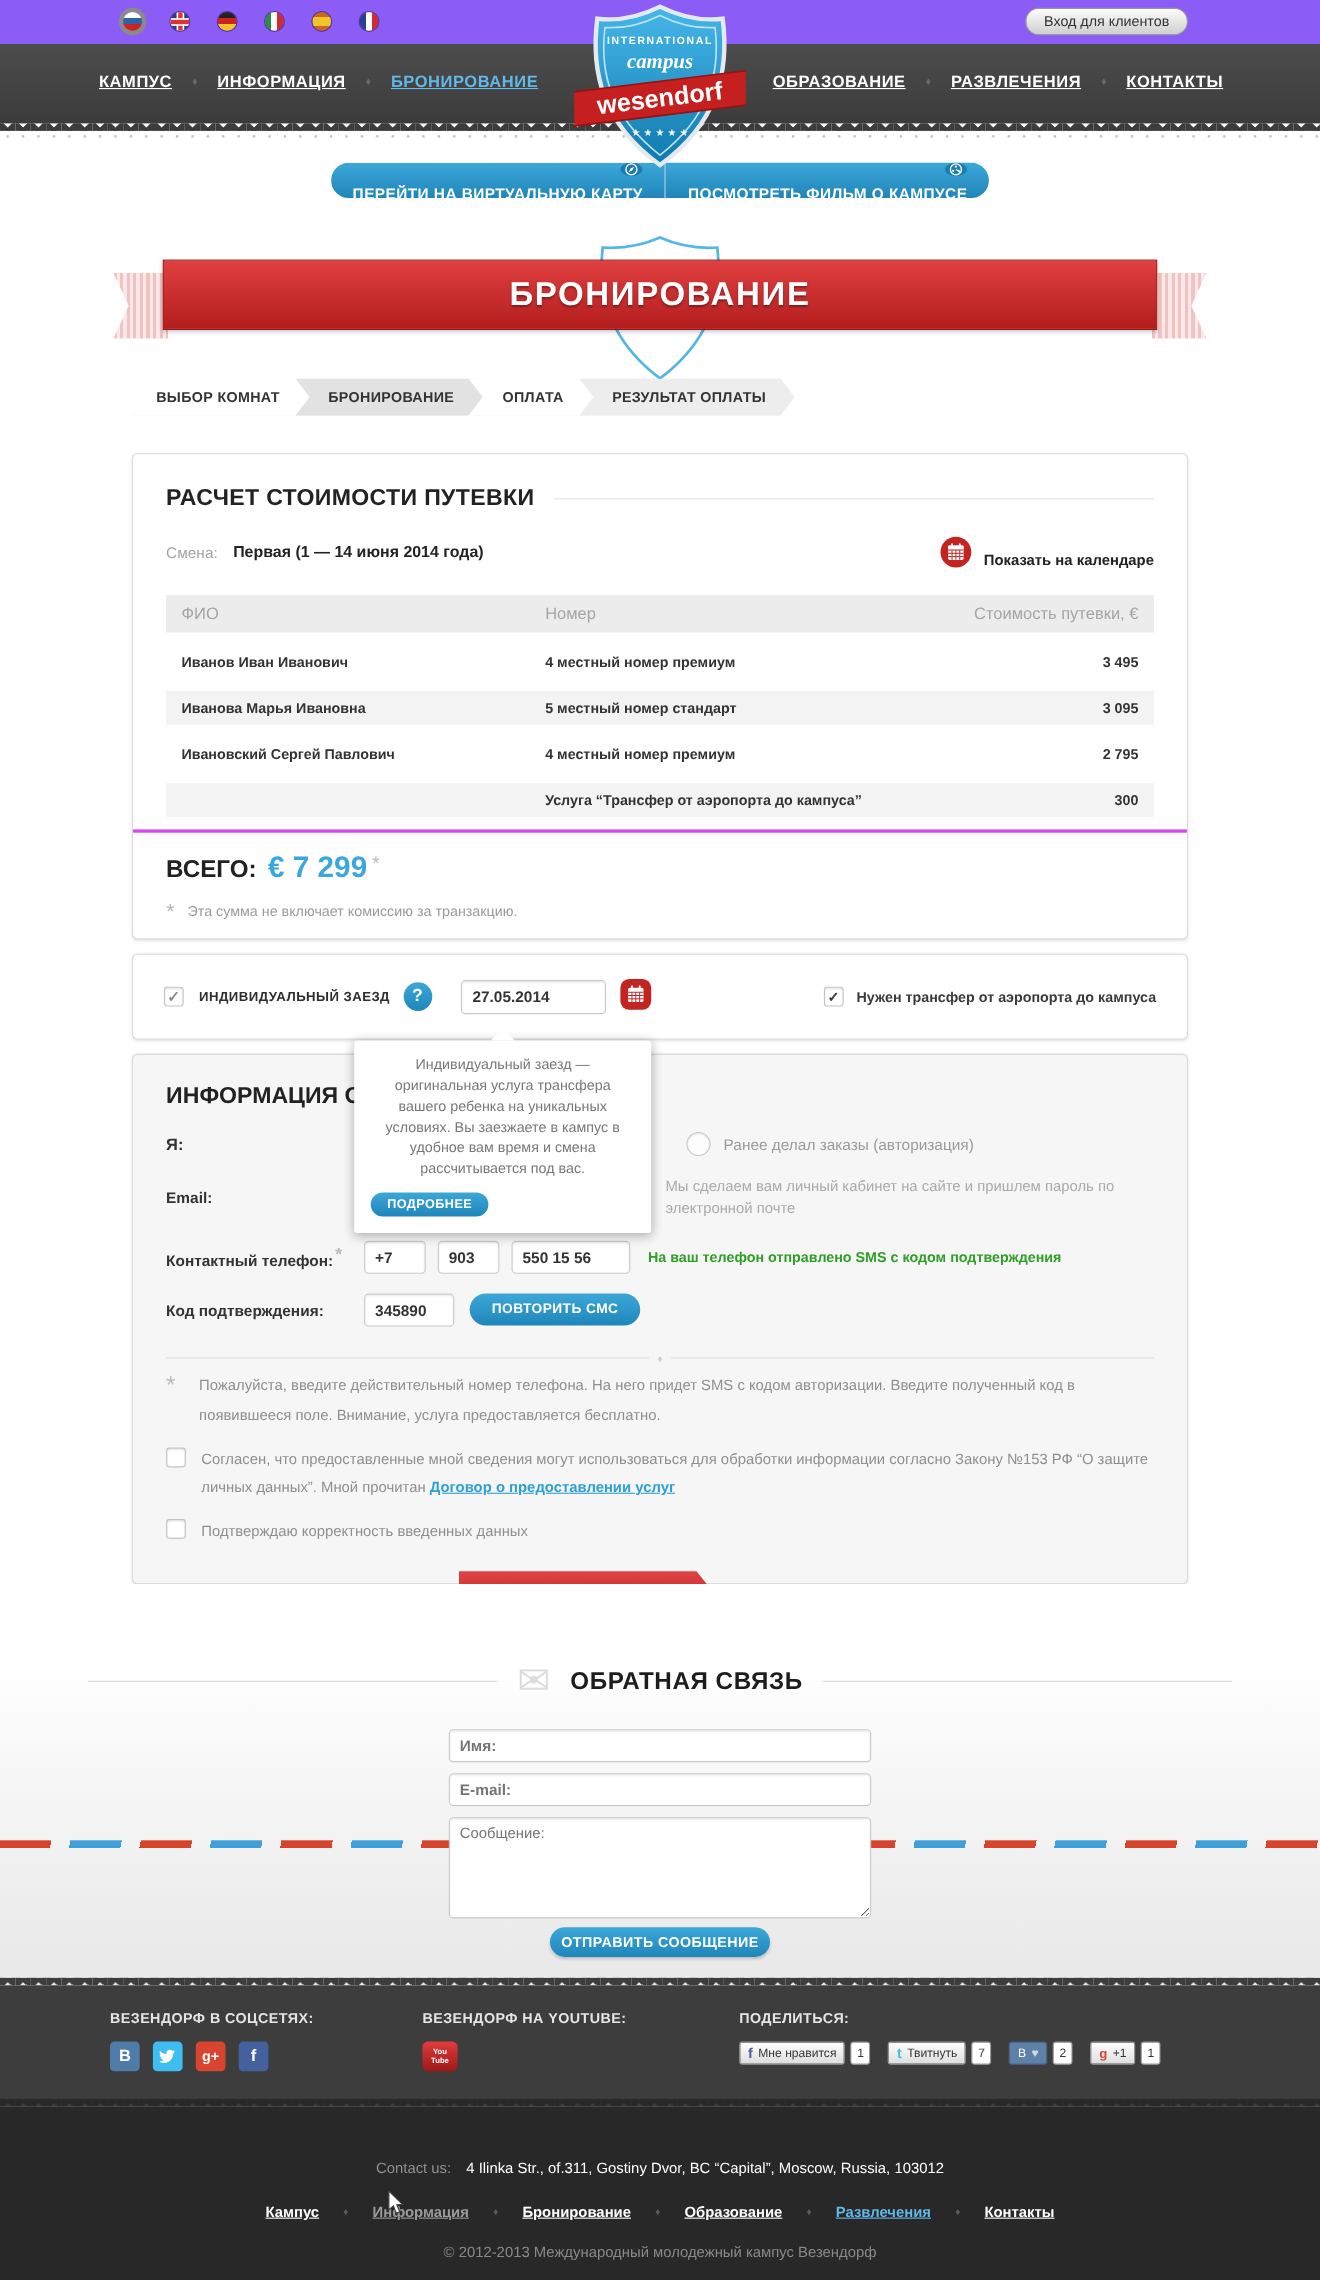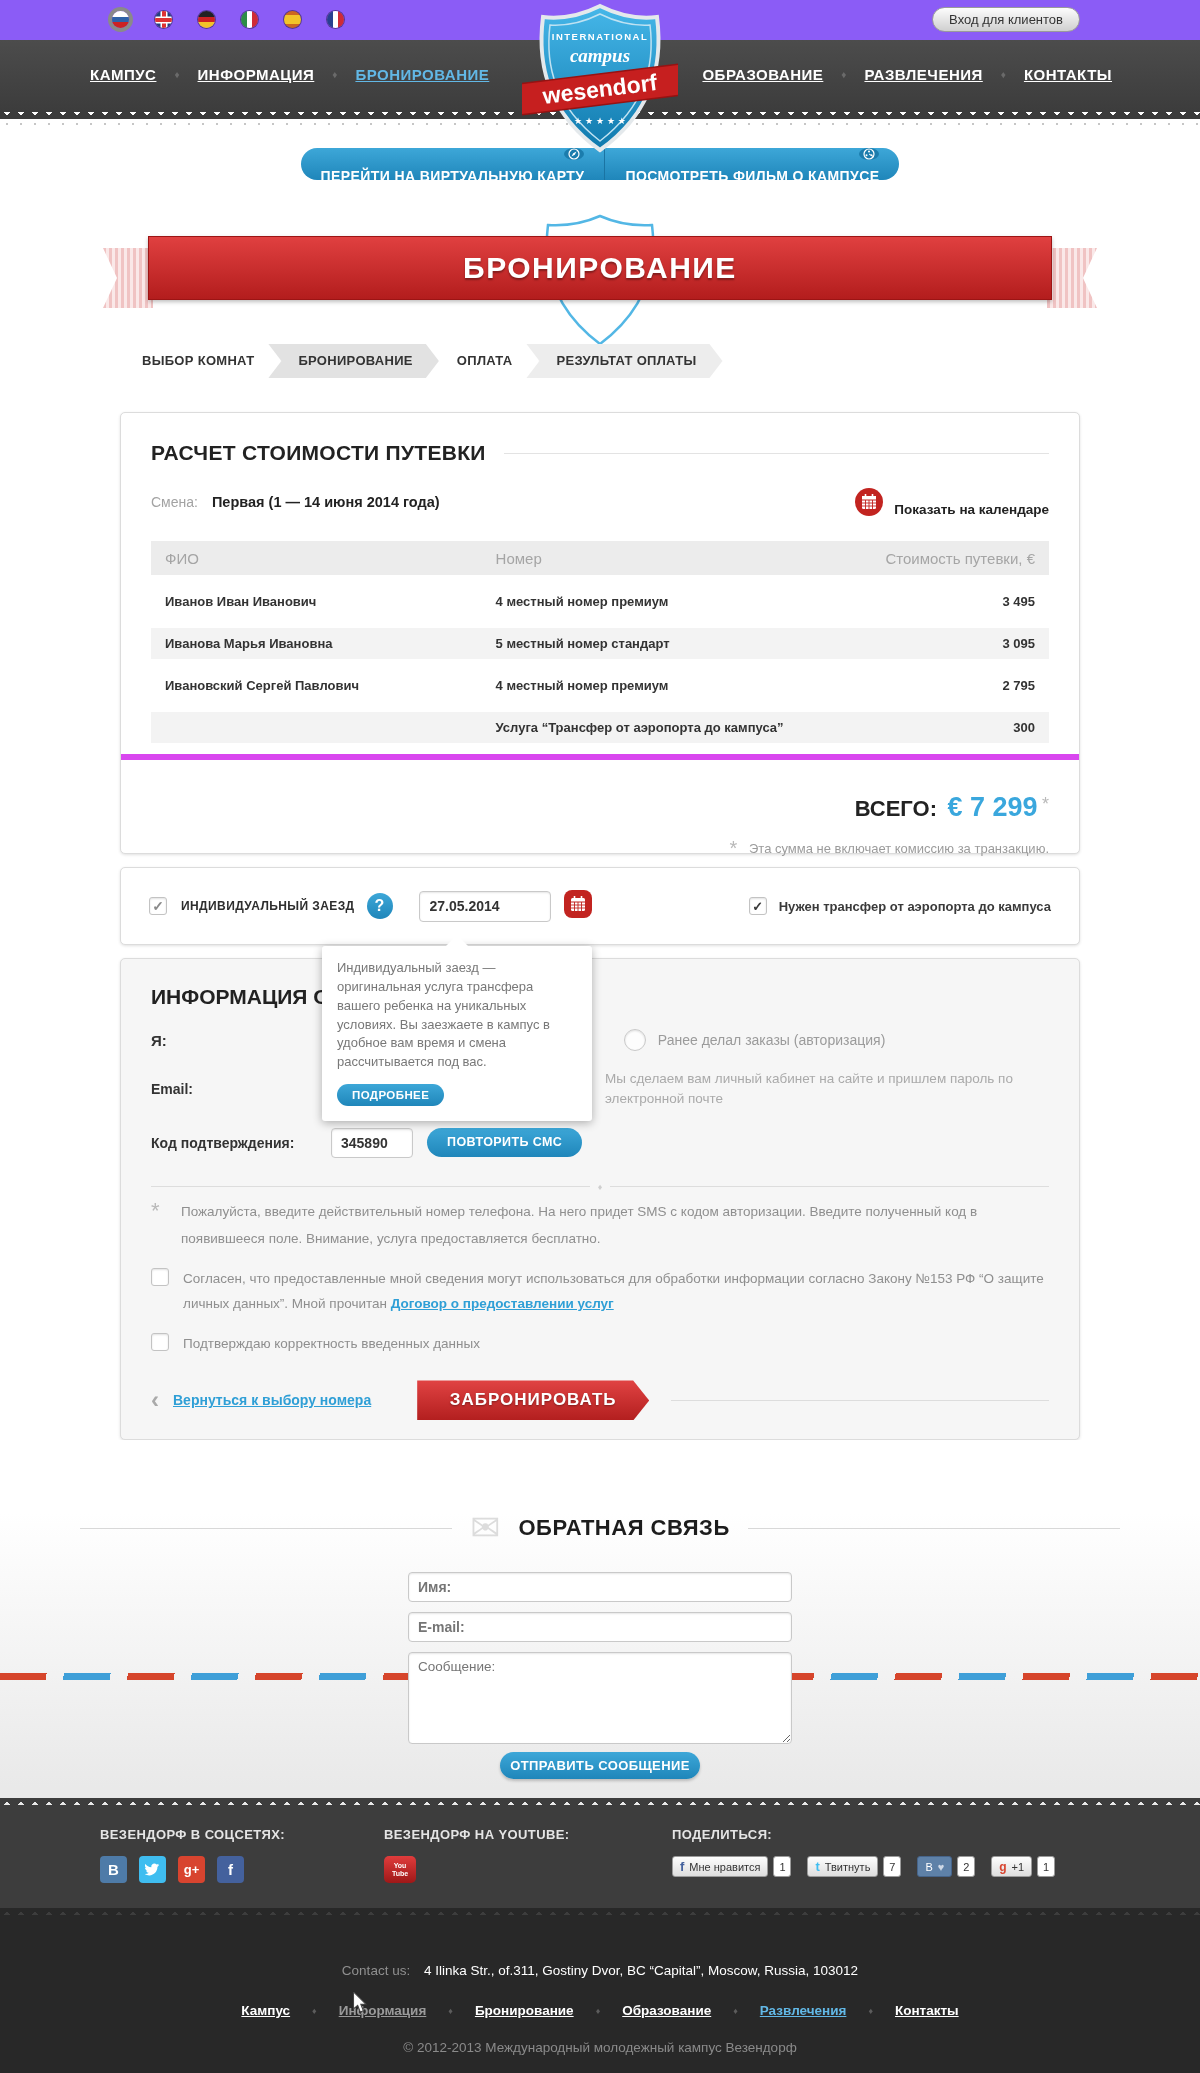--- a/index.html
+++ b/index.html
@@ -79,21 +79,21 @@
   .shiftrow { margin-top:22px; display:flex; align-items:center; }
   .lbl-gray { color:#a3a3a3; font-size:14px; }
   .shift-val { margin-left:14px; font-size:14.5px; font-weight:bold; color:#222; }
   .cal-link { margin-left:auto; display:flex; align-items:flex-end; gap:10px; cursor:pointer; }
   .cal-link span { font-size:13.5px; font-weight:bold; color:#222; }
   .table { margin-top:24px; }
   .trow { display:flex; align-items:center; height:31px; margin-bottom:11px; padding:0 14px; font-size:13px; font-weight:bold; color:#333; }
   .trow.head { height:34px; background:#ececec; font-size:15px; font-weight:normal; color:#a5a5a5; }
   .trow.alt { background:#f3f3f3; }
   .c1 { width:38%; } .c2 { width:42%; } .c3 { width:20%; text-align:right; }
-  .totalbox { margin:4px -30px 0; padding:32px 30px 0; border-top:6px solid #d946ef; text-align:right; }
+  .totalbox { margin:4px -30px 0; padding:16px 30px 0; border-top:3px solid #d946ef; }
   .total-label { font-size:22px; font-weight:bold; color:#222; }
   .total-value { font-size:27px; font-weight:bold; color:#3aa7dd; margin-left:6px; }
   .sup-ast { color:#b9b9b9; font-size:18px; vertical-align:super; }
   .total-note { margin-top:14px; color:#9b9b9b; font-size:13px; }
   .total-note .big-ast { font-size:20px; color:#b9b9b9; margin-right:8px; vertical-align:-2px; }
 
   
   .panel2 { top:867px; height:78px; display:flex; align-items:center; padding:0 28px; }
   .cb { width:18px; height:18px; background:#fff; border:1px solid #c3c3c3; border-radius:3px;
     box-shadow:inset 0 1px 2px rgba(0,0,0,.12); display:inline-flex; align-items:center; justify-content:center;
@@ -106,21 +106,21 @@
     box-shadow:inset 0 1px 2px rgba(0,0,0,.1); font-family:"Liberation Sans",sans-serif;
     font-size:14px; font-weight:bold; color:#333; padding:0 10px; }
   .p2-right { margin-left:auto; display:flex; align-items:center; gap:12px; }
   .p2-right span { font-size:13px; font-weight:bold; color:#3a3a3a; }
 
   
   .tooltip { position:absolute; left:322px; top:946px; width:270px; background:#fff; border-radius:3px;
     box-shadow:0 2px 10px rgba(0,0,0,.3); padding:13px 15px 15px; z-index:40; }
   .tooltip:before { content:""; position:absolute; top:-11px; left:124px; border:11px solid transparent;
     border-bottom-color:#fff; border-top:none; }
-  .tooltip p { font-size:13px; color:#787878; line-height:1.45; }
+  .tooltip p { font-size:13px; color:#787878; line-height:1.45;text-align:center; }
   .tt-btn { display:inline-block; margin-top:12px; padding:5px 15px; border-radius:12px;
     background:linear-gradient(#3da7d8,#1f86ba); color:#fff; font-size:11.5px; font-weight:bold;
     letter-spacing:.4px; cursor:pointer; }
 
   
   .panel3 { top:958px; height:482px; background:#f6f6f6; padding:26px 30px; }
   .panel3 h2 { font-size:21px; font-weight:bold; color:#222; }
   .frow { display:flex; align-items:center; margin-top:18px; }
   .flabel { width:180px; font-size:14px; font-weight:bold; color:#333; flex:none; }
   .flabel .ast { color:#bbb; font-size:16px; vertical-align:super; margin-left:2px; }
@@ -422,20 +422,27 @@
     <span class="radio"></span>
     <span class="radio-lbl">Ранее делал заказы (авторизация)</span>
   </div>
 
   <div class="frow">
     <span class="flabel">Email:</span>
     <input class="tinput" type="text" style="width: 258px;">
     <span class="hint" style="max-width:430px;">Мы сделаем вам личный кабинет на сайте и пришлем пароль по электронной почте</span>
   </div>
 
+  <div class="frow">
+    <span class="flabel"><span>Контактный телефон:</span><span class="ast">*</span></span>
+    <input class="tinput" type="text" style="width: 56px;" value="+7">
+    <input class="tinput" type="text" style="width: 56px; margin-left: 11px;" value="903">
+    <input class="tinput" type="text" style="width: 108px; margin-left: 11px;" value="550 15 56">
+    <span class="green">На ваш телефон отправлено SMS с кодом подтверждения</span>
+  </div>
 
   <div class="frow">
     <span class="flabel">Код подтверждения:</span>
     <input class="tinput" type="text" style="width: 82px;" value="345890">
     <span class="pill-btn">ПОВТОРИТЬ СМС</span>
   </div>
 
   <div class="divider">
     <span class="ln"></span>
       <span class="dm">♦</span>

